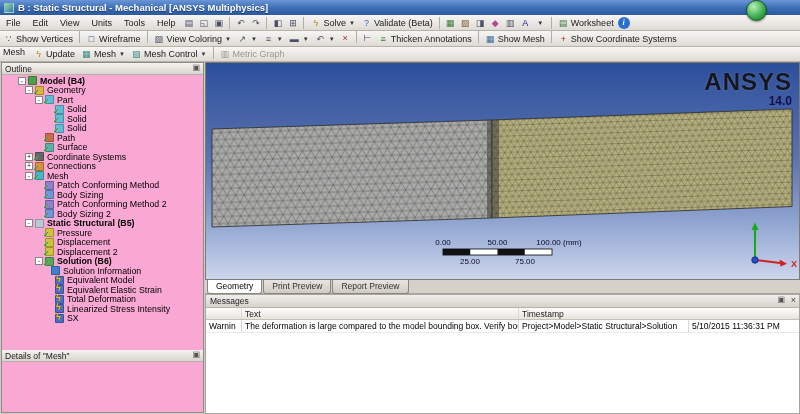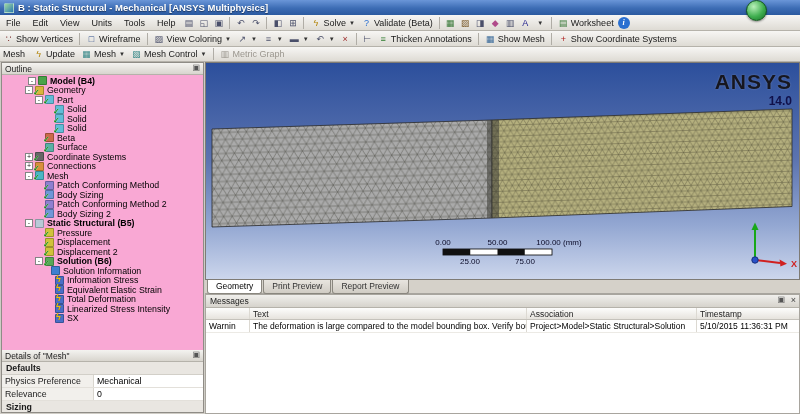--- a/index.html
+++ b/index.html
@@ -2,21 +2,21 @@
 <html><head>
 <meta charset="utf-8">
 <style>
   *{margin:0;padding:0;box-sizing:border-box}
   html,body{width:800px;height:414px;overflow:hidden;background:#cfccc5;font-family:"Liberation Sans",sans-serif;position:relative}
   
   .titlebar{position:absolute;left:0;top:0;width:800px;height:15px;background:linear-gradient(180deg,#6a96d8 0%,#3c6cb4 55%,#2b5aa0 100%);display:flex;align-items:center;padding:0 4px;color:#fff;font-size:9.5px;font-weight:bold;text-shadow:0 1px 1px rgba(0,0,0,.45);white-space:nowrap}
   .app-icon{width:10px;height:10px;background:linear-gradient(135deg,#9fd89f,#2a7ab0);border:1px solid rgba(255,255,255,.35);margin-right:4px;flex:none}
   .record-indicator{position:absolute;left:746px;top:0;width:21px;height:21px;border-radius:50%;background:radial-gradient(circle at 35% 30%,#b9f0b9,#3fae4f 55%,#1d7a2d 92%);border:1px solid #12551c;box-shadow:0 1px 2px rgba(0,0,0,.4);z-index:50}
   
-  .bar{position:absolute;left:0;width:800px;display:flex;align-items:center;background:linear-gradient(180deg,#f7f6f4,#dedbd4);border-bottom:1px solid #b5b2aa;font-size:9px;color:#1a1a1a;white-space:nowrap;overflow:hidden}
+  .bar{position:absolute;left:0;width:800px;display:flex;background:linear-gradient(180deg,#f7f6f4,#dedbd4);border-bottom:1px solid #b5b2aa;font-size:9px;color:#1a1a1a;white-space:nowrap;overflow:hidden}
   .menubar{top:15px;height:16px}
   #tb2{top:31px;height:16px}
   #tb3{top:47px;height:15px}
   #menus,.tb-items{display:flex;align-items:center}
   .menu-item{padding:1px 6px;cursor:default}
   .tbi{width:13px;height:13px;margin:0 1px;display:flex;align-items:center;justify-content:center;font-size:9px;color:#4a4f6a;flex:none}
   .tbi.circ{width:12px;height:12px;border-radius:50%;background:#2a6fd0;color:#fff;font-size:8px;font-weight:bold;font-style:italic;font-family:"Liberation Serif",serif}
   .tb-sep{width:1px;height:12px;background:#b0ada6;margin:0 3px;flex:none}
   .tb-btn{display:flex;align-items:center;gap:2px;padding:1px 3px;flex:none}
   .tb-btn .bi{font-size:9px;width:11px;text-align:center;color:#4a4f6a}
@@ -45,34 +45,34 @@
   #details-body{flex:1;overflow:hidden;font-size:8.8px;background:#fff}
   .d-sec{height:13px;line-height:13px;background:#e9e6e1;border-bottom:1px solid #d2cfc8;font-weight:bold;padding-left:4px;color:#1a1a1a}
   .d-row{display:flex;height:13px;border-bottom:1px solid #e3e0da}
   .d-label{width:92px;background:#f2f0ec;border-right:1px solid #d8d5ce;padding:1px 3px;color:#222;flex:none}
   .d-value{flex:1;padding:1px 3px;background:#fff}
   
   .right-panel{position:absolute;left:205px;top:62px;right:0;bottom:0}
   .viewport{position:absolute;left:0;top:0;width:595px;height:218px;background:linear-gradient(180deg,#2c4f9c 0%,#5c74b0 45%,#93a7d2 75%,#ccd6ec 100%);border:1px solid #7e7b75;overflow:hidden}
   .viewport svg{position:absolute;inset:0}
   .ansys-logo{position:absolute;right:7px;top:8px;text-align:right}
-  .logo-text{font-size:21px;font-weight:bold;letter-spacing:1px;color:#16161f;text-shadow:0 0 2px rgba(255,255,255,.25);line-height:21px}
+  .logo-text{font-size:24px;font-weight:bold;letter-spacing:1px;color:#16161f;text-shadow:0 0 2px rgba(255,255,255,.25);line-height:21px}
   .logo-version{font-size:12px;font-weight:bold;color:#10104a;margin-top:2px}
   .vp-label{font-size:8px;fill:#0b0b28}
   .triad-label{font-size:9px;fill:#d02020;font-weight:bold}
   .tabbar{position:absolute;left:0;top:218px;width:595px;height:14px;background:#d5d1c9;border-bottom:1px solid #a8a59e;display:flex;align-items:flex-start;padding-left:2px;gap:1px}
   .tab{font-size:8.5px;padding:1px 8px 2px;border:1px solid #8a877f;border-top:none;background:linear-gradient(#e8e5df,#d0ccc4);border-radius:0 0 3px 3px;color:#333}
   .tab.active{background:#fff;color:#000}
   .messages{position:absolute;left:0;top:232px;right:0;bottom:0;background:#fff;border:1px solid #a8a59e;display:flex;flex-direction:column;overflow:hidden}
   .msg-header{height:13px;background:linear-gradient(180deg,#f0efec,#d6d3cc);border-bottom:1px solid #b5b2aa;display:flex;align-items:center;font-size:8.5px;color:#222;padding:0 4px;flex:none;position:relative}
   .msg-header .pin{position:absolute;right:14px;top:0;font-size:8px;color:#555}
   .msg-header .close{position:absolute;right:3px;top:0;font-size:9px;color:#444}
   #msg-cols{display:flex;height:12px;background:linear-gradient(#fdfdfc,#e6e3dd);border-bottom:1px solid #c5c2bb;font-size:8.5px;color:#222;flex:none}
   .mcell{padding:0 3px;white-space:nowrap;overflow:hidden;border-right:1px solid #dcd9d2;line-height:12px}
-  .mc0{width:44px;flex:none}.mc1{width:277px;flex:none}.mc2{width:170px;flex:none}.mc3{flex:1;border-right:none}
+  .mc0{width:36px;flex:none}.mc1{width:277px;flex:none}.mc2{width:170px;flex:none}.mc3{flex:1;border-right:none}
   .mrow{display:flex;height:13px;border-bottom:1px solid #eceae5;font-size:8.5px;flex:none}
   .mrow .mcell{line-height:13px}
   #msg-rows{flex:1;background:#fff}
 </style>
 </head>
 <body>
 
 <div id="app">
 
   <div class="titlebar">
@@ -198,21 +198,21 @@
         <span class="bl">Metric Graph</span>
       </span>
     </div>
 
   <div class="left-panel">
     <div class="panel-header">
       <span>Outline</span>
       <span class="pin">▣</span>
     </div>
     <div id="tree">
-        <div class="tree-row" style="padding-left: 26px;">
+        <div class="tree-row" style="padding-left: 16px;">
           <span class="expander">-</span>
           <span class="ti ti-model"></span>
           <span class="tl b">Model (B4)</span>
         </div>
         <div class="tree-row" style="padding-left: 23px;">
           <span class="expander">-</span>
           <span class="ti ti-geometry">
             <span class="chk">✓</span>
           </span>
           <span class="tl">Geometry</span>
@@ -243,21 +243,21 @@
           <span class="ti ti-solid">
             <span class="chk">✓</span>
           </span>
           <span class="tl">Solid</span>
         </div>
         <div class="tree-row" style="padding-left: 33px;">
           <span class="expander hidden-exp"></span>
           <span class="ti ti-path">
             <span class="chk">✓</span>
           </span>
-          <span class="tl">Beta</span>
+          <span class="tl">Path</span>
         </div>
         <div class="tree-row" style="padding-left: 33px;">
           <span class="expander hidden-exp"></span>
           <span class="ti ti-surface">
             <span class="chk">✓</span>
           </span>
           <span class="tl">Surface</span>
         </div>
         <div class="tree-row" style="padding-left: 23px;">
           <span class="expander">+</span>
@@ -344,21 +344,21 @@
         <div class="tree-row" style="padding-left: 39px;">
           <span class="expander hidden-exp"></span>
           <span class="ti ti-solution-information"></span>
           <span class="tl">Solution Information</span>
         </div>
         <div class="tree-row" style="padding-left: 43px;">
           <span class="expander hidden-exp"></span>
           <span class="ti ti-result">
             <span class="boltov">ϟ</span>
           </span>
-          <span class="tl">Information Stress</span>
+          <span class="tl">Equivalent Model</span>
         </div>
         <div class="tree-row" style="padding-left: 43px;">
           <span class="expander hidden-exp"></span>
           <span class="ti ti-result">
             <span class="boltov">ϟ</span>
           </span>
           <span class="tl">Equivalent Elastic Strain</span>
         </div>
         <div class="tree-row" style="padding-left: 43px;">
           <span class="expander hidden-exp"></span>
@@ -379,32 +379,20 @@
           <span class="ti ti-result">
             <span class="boltov">ϟ</span>
           </span>
           <span class="tl">SX</span>
         </div>
       </div>
     <div class="panel-header">
       <span>Details of "Mesh"</span>
       <span class="pin">▣</span>
     </div>
-    <div id="details-body">
-        <div class="d-sec">Defaults</div>
-        <div class="d-row">
-          <div class="d-label">Physics Preference</div>
-          <div class="d-value">Mechanical</div>
-        </div>
-        <div class="d-row">
-          <div class="d-label">Relevance</div>
-          <div class="d-value">0</div>
-        </div>
-        <div class="d-sec">Sizing</div>
-      </div>
   </div>
 
   <div class="right-panel">
 
     <div class="viewport">
       <svg viewBox="0 0 595 218" width="595" height="218">
         <defs>
           <pattern id="meshA" width="17" height="14" patternUnits="userSpaceOnUse" patternTransform="rotate(-1.8)">
             <g stroke="#46463e" stroke-width="0.5" fill="none" opacity="0.9">
               <path d="M0 0H17M0 7H17M0 14H17"></path>
@@ -460,21 +448,20 @@
 
     <div class="messages">
       <div class="msg-header">
         <span>Messages</span>
         <span class="pin">▣</span>
         <span class="close">×</span>
       </div>
       <div id="msg-cols">
           <div class="mcell mc0"></div>
           <div class="mcell mc1">Text</div>
-          <div class="mcell mc2">Association</div>
           <div class="mcell mc3">Timestamp</div>
         </div>
       <div id="msg-rows">
           <div class="mrow">
             <div class="mcell mc0">Warnin</div>
             <div class="mcell mc1">The deformation is large compared to the model bounding box.  Verify bounc</div>
             <div class="mcell mc2">Project&gt;Model&gt;Static Structural&gt;Solution</div>
             <div class="mcell mc3">5/10/2015 11:36:31 PM</div>
           </div>
         </div>

